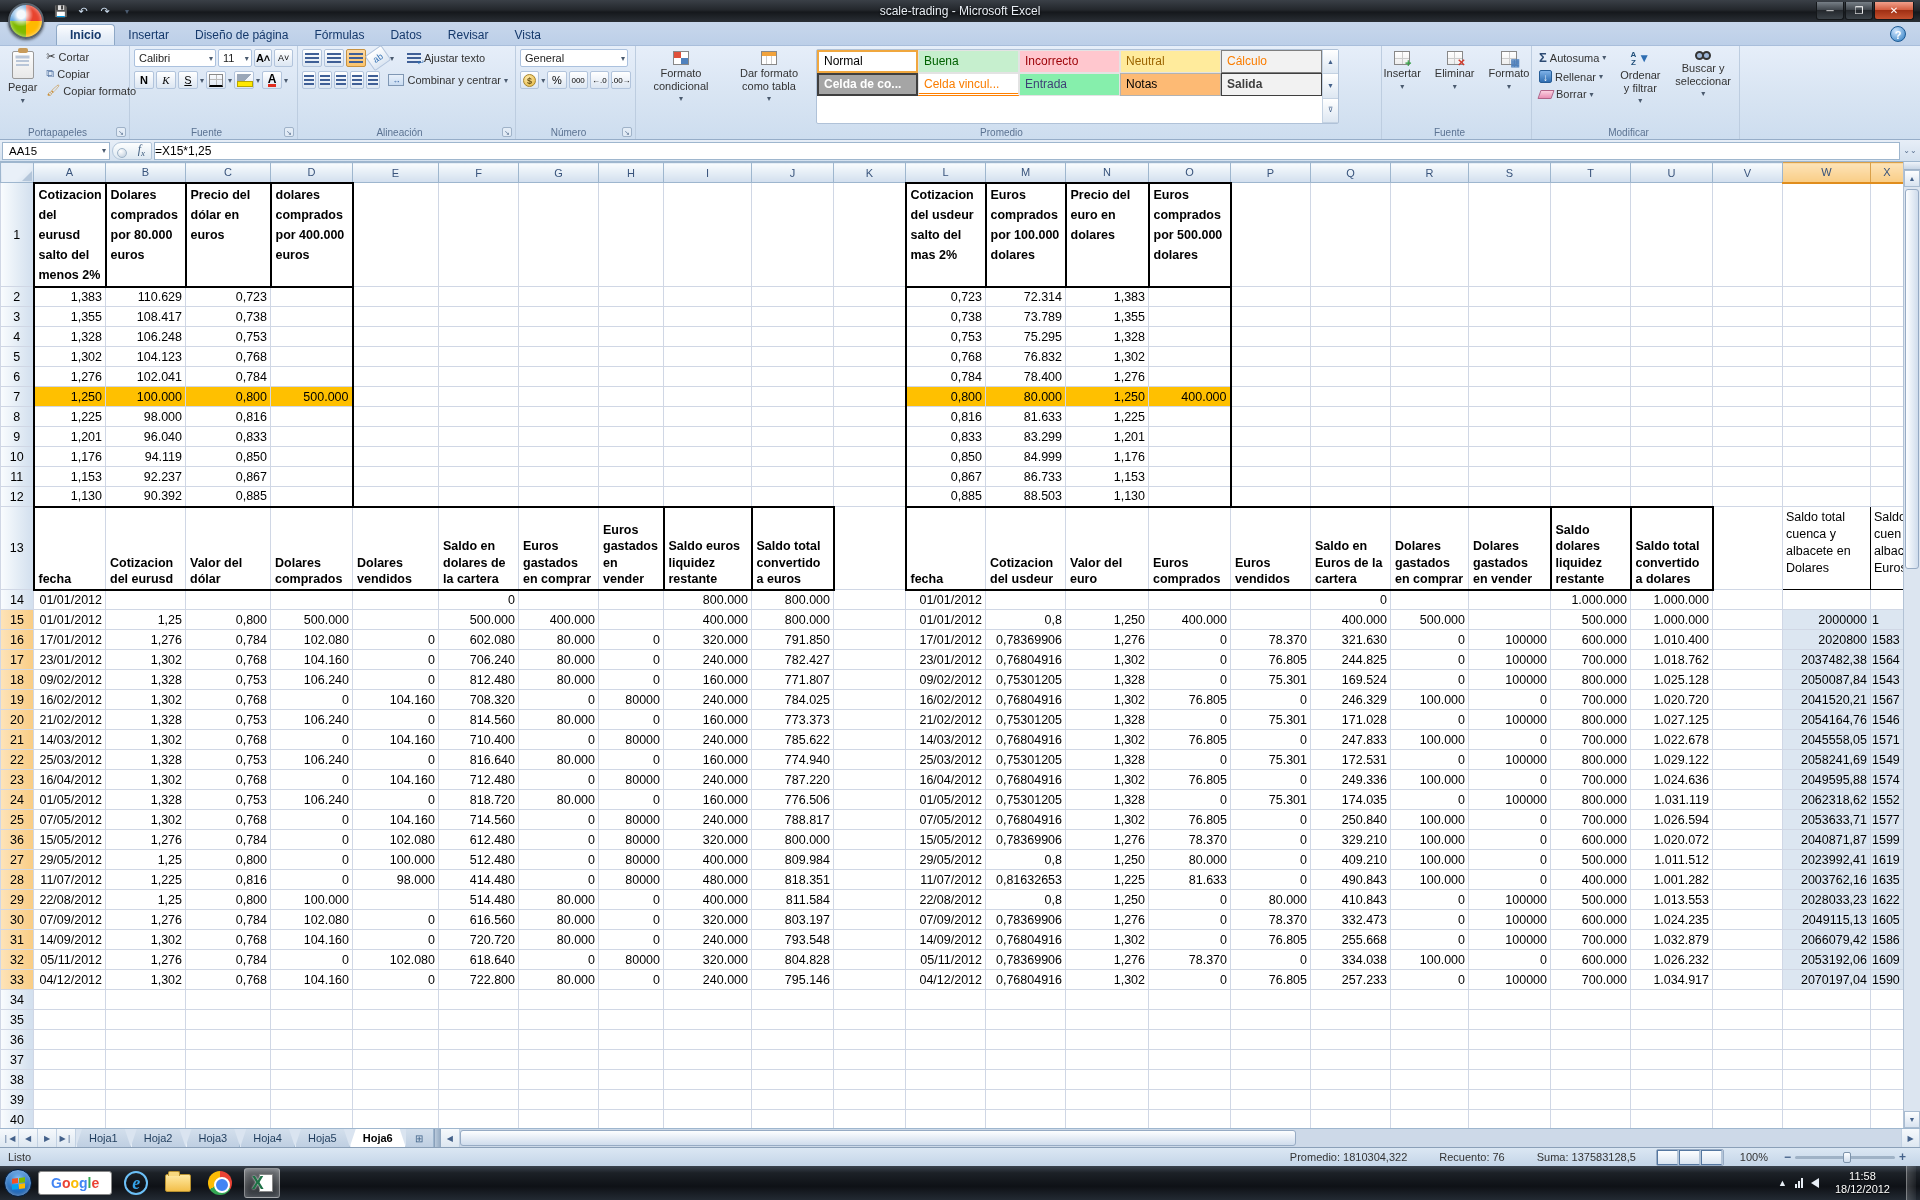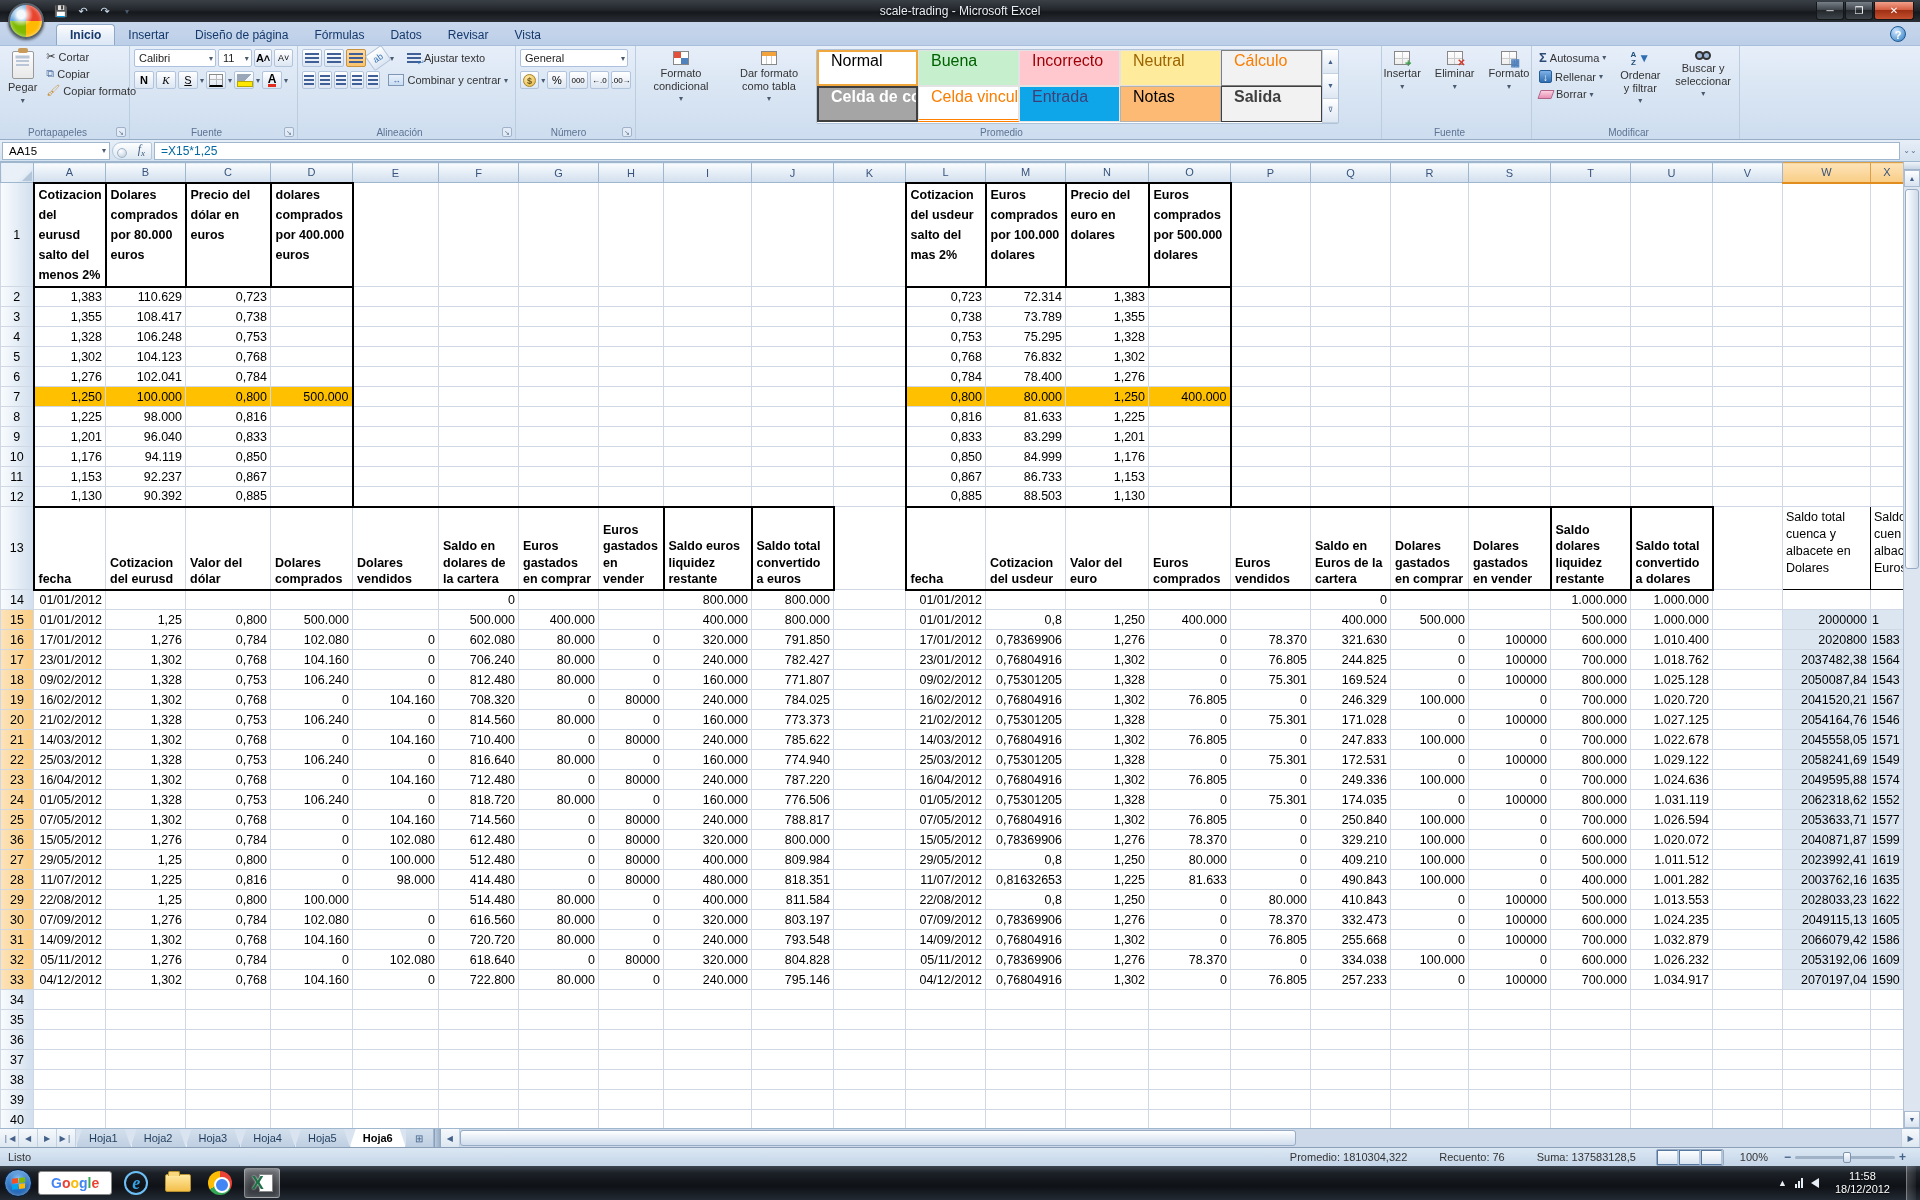--- a/index.html
+++ b/index.html
@@ -80,41 +80,41 @@
   .i-merge{width:16px;height:12px;border:1px solid #7f97b4;background:linear-gradient(#e8f0fa,#c9dcf2);font-size:8px;color:#2f5e9e;text-align:center;line-height:11px;}
   .i-wrap{width:14px;height:11px;background:repeating-linear-gradient(180deg,#3f5f96 0 2px,transparent 2px 4px);position:relative;}
   .i-wrap:after{content:"↩";position:absolute;right:-3px;bottom:-3px;font-size:8px;color:#2f6eb2;}
 
   
   .pastebtn{width:46px;}
   
   #gallery{display:flex;border:1px solid #b0c2d8;background:#fff;border-radius:2px;}
   .gcol{display:flex;flex-direction:column;}
   .grow{display:flex;}
-  .chip{width:101px;height:36px;line-height:20px;font-size:16px;padding:0 12px;border:1px solid #e3e3e3;white-space:nowrap;overflow:hidden;}
+  .chip{width:101px;height:23px;line-height:20px;font-size:12px;padding:0 5px;border:1px solid #e3e3e3;white-space:nowrap;overflow:hidden;}
   .c-normal{border:2px solid #f0a73e;background:#fff;color:#000;line-height:18px;}
   .c-buena{background:#c6efce;color:#006100;}
   .c-incorrecto{background:#ffc7ce;color:#9c0006;}
   .c-neutral{background:#ffeb9c;color:#9c6500;}
   .c-calculo{background:#f2f2f2;color:#fa7d00;border:1px solid #7f7f7f;}
   .c-celdaco{background:#a5a5a5;color:#fff;font-weight:bold;border:2px solid #3f3f3f;line-height:18px;}
   .c-celdavinc{background:#fff;color:#fa7d00;border-bottom:3px double #ff8001;}
-  .c-entrada{background:#0ea5e9;color:#3f3f76;}
+  .c-entrada{background:#86efac;color:#3f3f76;}
   .c-notas{background:#fdba74;color:#000;border:1px solid #b2b2b2;}
   .c-salida{background:#f2f2f2;color:#3f3f3f;font-weight:bold;border:1px solid #3f3f3f;}
   .gscroll{width:16px;display:flex;flex-direction:column;border-left:1px solid #c4d2e2;}
   .gscroll span{flex:1;display:flex;align-items:center;justify-content:center;font-size:7px;color:#44618a;background:linear-gradient(#fff,#dde7f2);border-bottom:1px solid #c4d2e2;}
 
   
   #fbar{height:22px;background:linear-gradient(#e7eef7,#d4e1ef);display:flex;align-items:center;border-bottom:1px solid #9eb6ce;padding:1px 2px;gap:2px;}
   #namebox{width:108px;height:18px;background:#fff;border:1px solid #9eb6ce;font-size:11.5px;display:flex;align-items:center;padding-left:6px;}
   #namebox .arrow{margin-left:auto;margin-right:3px;}
   #fxbtn{width:40px;height:18px;border:1px solid #b3c6da;border-radius:9px 2px 2px 9px;background:linear-gradient(#fdfefe,#dde8f2);display:flex;align-items:center;justify-content:flex-end;padding-right:6px;font-style:italic;font-family:"Liberation Serif",serif;font-size:12px;color:#3e5c7e;position:relative;}
   #fxbtn:before{content:"";position:absolute;left:4px;top:5px;width:8px;height:8px;border-radius:50%;background:radial-gradient(circle at 35% 30%,#fff,#b9c9da);border:1px solid #9fb4c8;}
-  #formulafield{flex:1;height:18px;background:#fff;border:1px solid #9eb6ce;font-size:12px;display:flex;align-items:center;padding-left:6px;color:#0369a1;}
+  #formulafield{flex:1;height:18px;background:#fff;border:1px solid #9eb6ce;font-size:12px;display:flex;align-items:center;padding-left:0;color:#000000;}
   #fbexpand{width:16px;height:18px;display:flex;align-items:center;justify-content:center;color:#5c7392;font-size:8px;border:1px solid transparent;}
 
   
   #gridwrap{height:966px;position:relative;background:#fff;overflow:hidden;}
   #grid{border-collapse:collapse;table-layout:fixed;width:1903px;}
   #grid td{border:1px solid #d0d7e5;font-size:12.5px;color:#000;overflow:hidden;white-space:nowrap;padding:0 3px;vertical-align:middle;background-clip:padding-box;}
   #grid th{font-weight:normal;}
   .ch{background:linear-gradient(180deg,#f9fcfe,#e3ecf5 55%,#d2dfee);border:1px solid #9eb6ce;font-size:11px;color:#39547c;height:20px;}
   .chsel{background:linear-gradient(180deg,#fde3b8,#f9cd85);border-color:#d9a04a;border-bottom:2px solid #e08d1d;}
   .rh{background:linear-gradient(90deg,#f9fcfe,#e3ecf5 55%,#d2dfee);border:1px solid #9eb6ce;font-size:11px;color:#39547c;text-align:center;}

